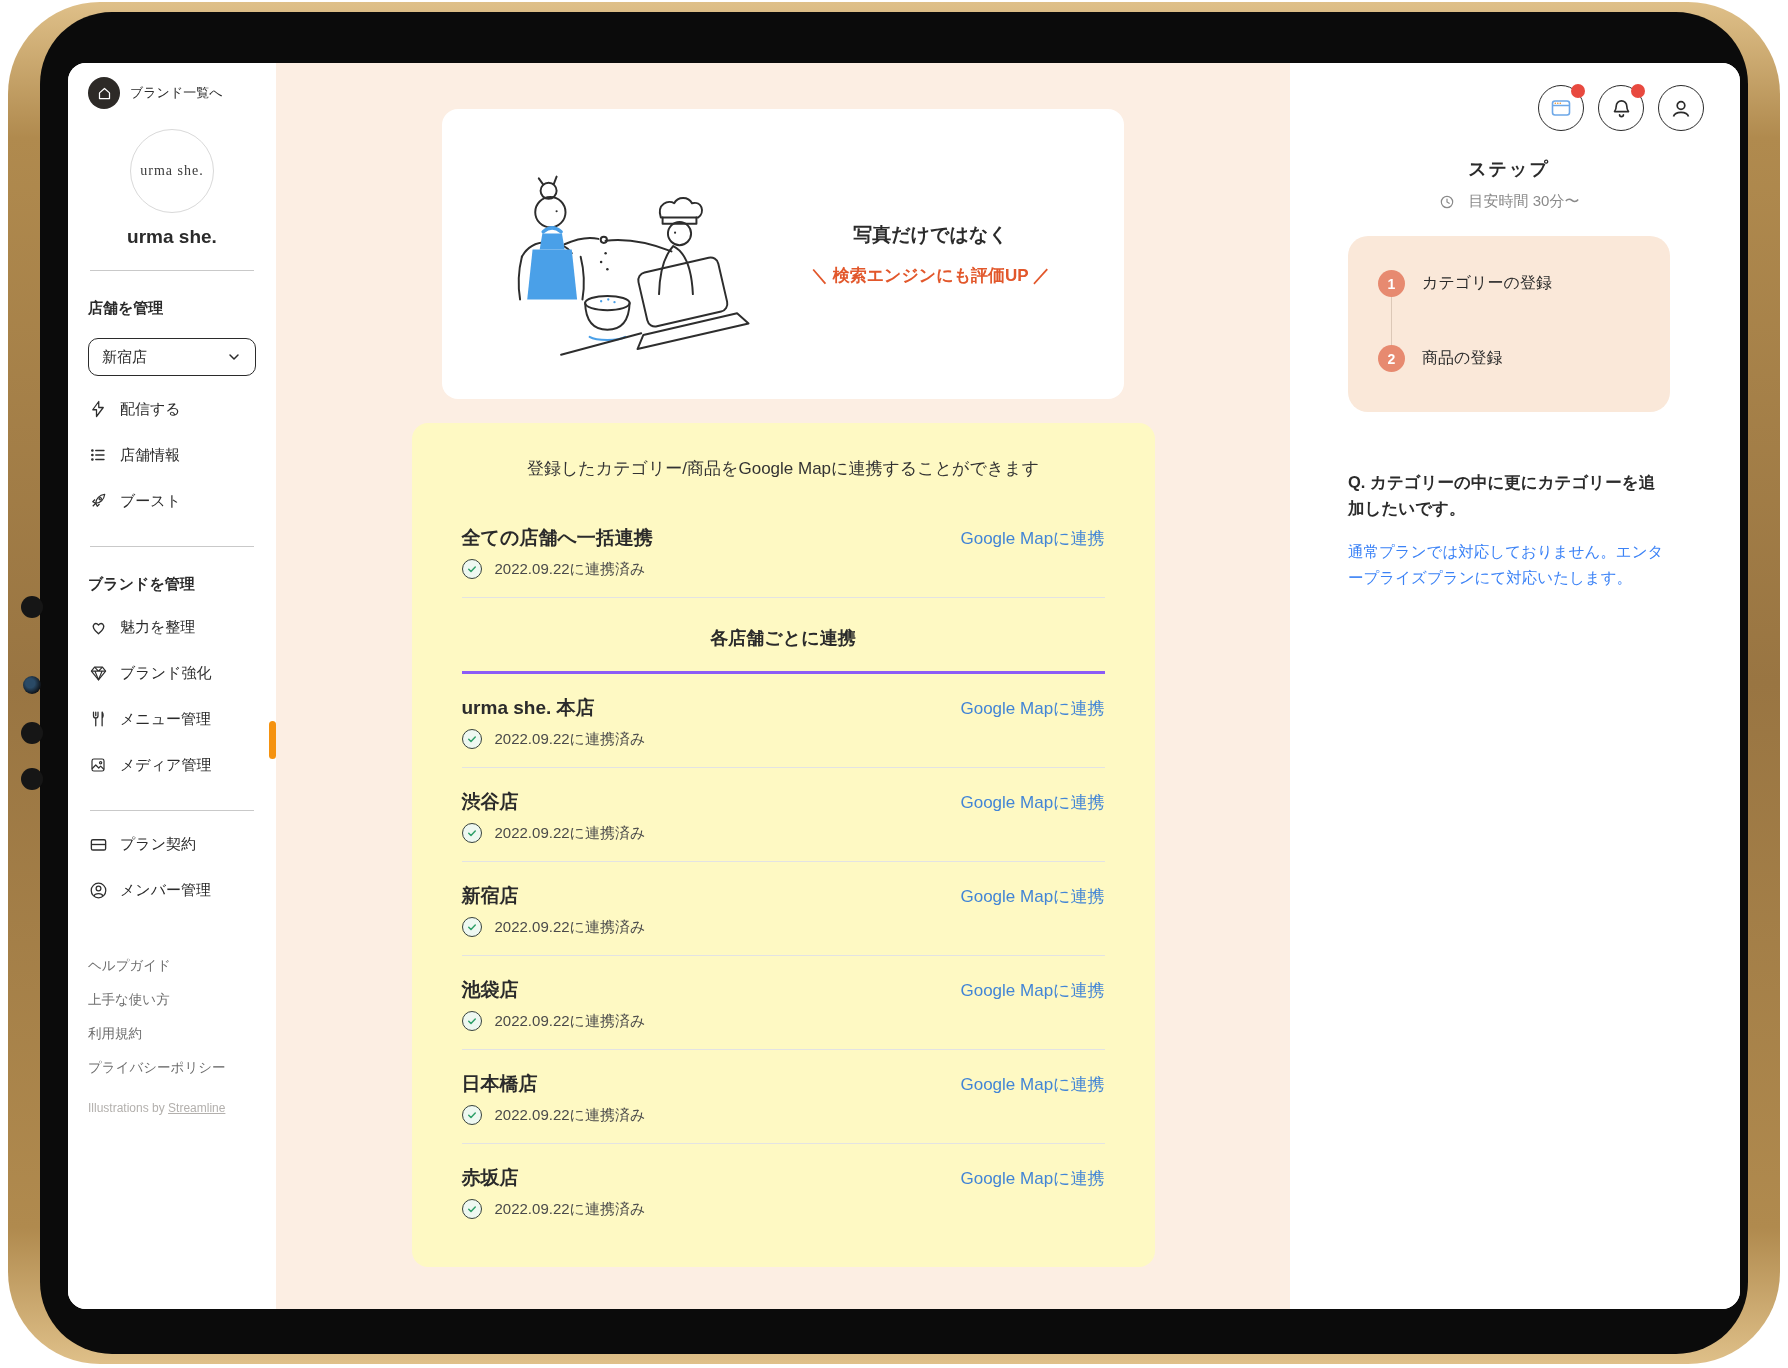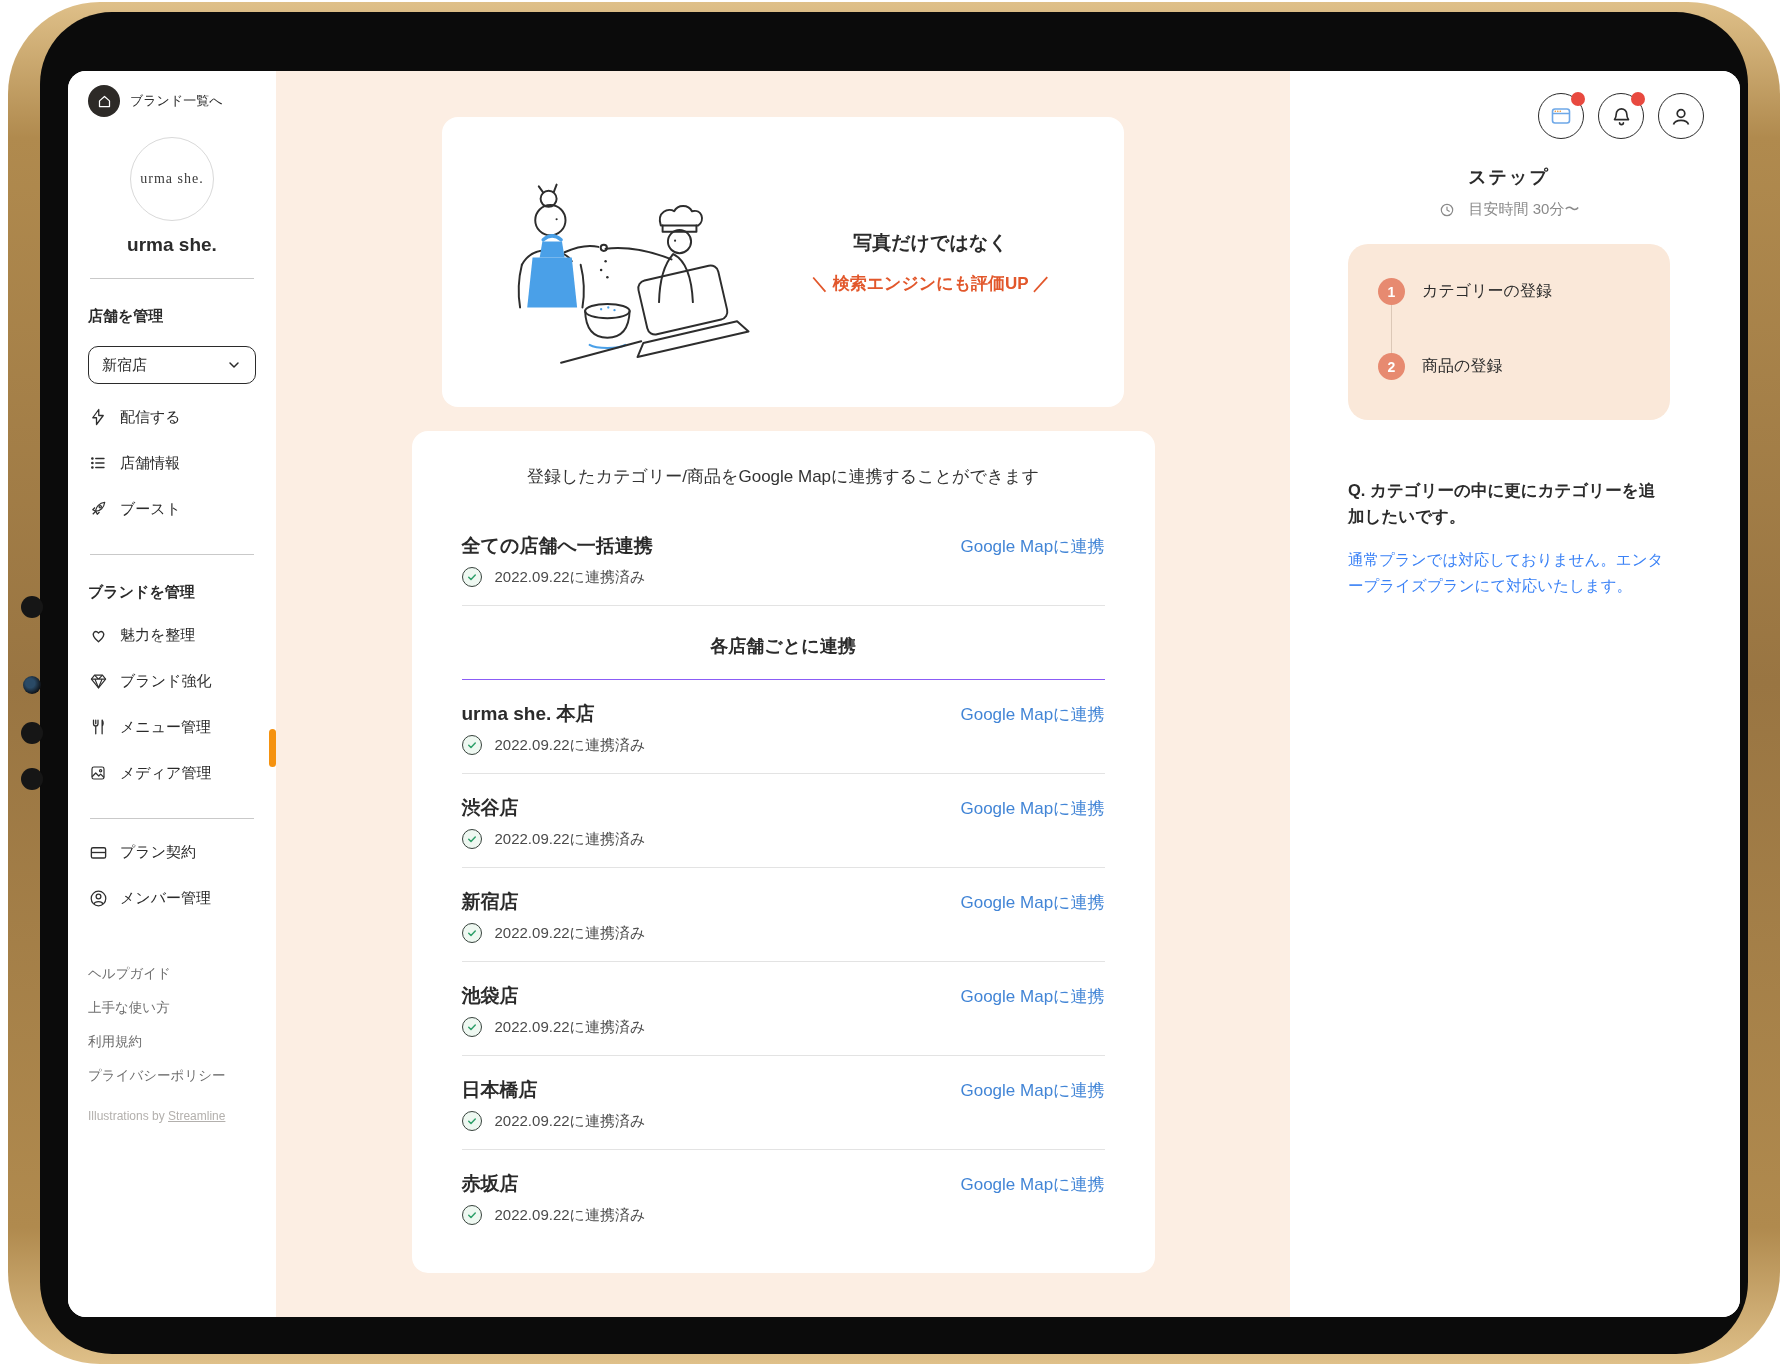--- a/index.html
+++ b/index.html
@@ -13,21 +13,21 @@
 
   
   .device-gold{position:absolute;left:8px;top:2px;right:8px;bottom:4px;border-radius:92px;
     background:linear-gradient(180deg,#dfc089 0%,#b08a4e 10%,#997542 50%,#b08a4e 90%,#dfc089 100%);}
   .device-bezel{position:absolute;left:40px;top:12px;right:40px;bottom:14px;border-radius:72px;background:#0b0b0b;}
   .cam-dot{position:absolute;width:22px;height:22px;border-radius:50%;background:#161616;}
   .cam-dot.lens{background:radial-gradient(circle at 40% 40%,#2a4a66 0 30%,#10151b 70%);width:18px;height:18px;}
 
   
   .screen{position:absolute;left:68px;top:63px;width:1672px;height:1246px;border-radius:18px;
-    background:#fff;overflow:hidden;display:flex;margin-top:8px;}
+    background:#fff;overflow:hidden;display:flex;}
 
   
   .sidebar{width:208px;background:#fff;padding:14px 20px 0 20px;flex:0 0 auto;position:relative;}
   .side-top{display:flex;align-items:center;gap:10px;}
   .home-btn{width:32px;height:32px;border-radius:50%;background:#2d2a27;display:flex;align-items:center;justify-content:center;flex:0 0 auto;cursor:pointer;}
   .back-label{font-size:13px;}
   .logo-wrap{display:flex;justify-content:center;margin-top:20px;}
   .logo-circle{width:84px;height:84px;border-radius:50%;border:1px solid #d9d9d9;display:flex;align-items:center;justify-content:center;
     font-family:"Liberation Serif","DejaVu Serif",serif;font-size:14px;letter-spacing:1px;color:#3a3a3a;}
   .brand-name{text-align:center;font-size:19px;font-weight:bold;margin-top:13px;}
@@ -51,29 +51,29 @@
   .banner-text{flex:1 1 auto;text-align:center;padding-left:6px;}
   .banner-kicker{font-size:19px;font-weight:bold;}
   .banner-headline{font-size:31px;font-weight:bold;line-height:1.42;margin-top:10px;letter-spacing:1px;}
   .banner-headline .accent{color:var(--accent-orange);}
   .banner-tagline{margin-top:16px;font-size:17px;font-weight:bold;color:var(--accent-orange);}
 
   .tabs{width:743px;margin:38px auto 0;display:flex;justify-content:space-between;padding:0 52px;}
   .tab{font-size:18px;font-weight:bold;padding-bottom:9px;cursor:pointer;border-bottom:2.5px solid transparent;}
   .tab.active{border-bottom-color:#1f1f1f;}
 
-  .list-card{width:743px;min-height:840px;background:#ffffff;border-radius:16px;margin:24px auto 0;padding:34px 50px 30px;}
+  .list-card{width:743px;min-height:840px;background:#fef9c3;border-radius:16px;margin:24px auto 0;padding:34px 50px 30px;}
   .list-desc{text-align:center;font-size:17px;color:#333;margin-bottom:24px;}
   .row{padding:21px 0 18px;border-bottom:1px solid #e3e3e3;}
   .row-top{display:flex;justify-content:space-between;align-items:center;}
   .row-title{font-size:19px;font-weight:bold;}
   .map-link{font-size:17px;color:var(--link-blue);cursor:pointer;}
   .row-status{margin-top:8px;display:flex;align-items:center;gap:13px;font-size:15px;color:#4a4a4a;}
   .check-circle{width:20px;height:20px;border-radius:50%;border:1.6px solid #37423c;background:#eef8f1;display:flex;align-items:center;justify-content:center;flex:0 0 auto;}
-  .section-head{text-align:center;font-size:18px;font-weight:bold;padding:28px 0 21px;border-bottom:1px solid #8b5cf6;}
+  .section-head{text-align:center;font-size:18px;font-weight:bold;padding:28px 0 21px;border-bottom:3px solid #8b5cf6;}
 
   
   .rightbar{width:450px;flex:0 0 auto;background:#fff;padding:22px 36px 12px 58px;}
   .icon-row{display:flex;justify-content:flex-end;gap:14px;}
   .circle-icon{width:46px;height:46px;border-radius:50%;border:1.8px solid #2b2b2b;background:#fff;position:relative;
     display:flex;align-items:center;justify-content:center;cursor:pointer;}
   .badge{position:absolute;top:-2px;right:-2px;width:14px;height:14px;border-radius:50%;background:var(--badge-red);}
   .right-inner{width:322px;margin-top:26px;}
   .steps-title{text-align:center;font-size:18px;font-weight:bold;letter-spacing:2px;}
   .time-row{display:flex;align-items:center;justify-content:center;gap:14px;margin-top:11px;color:#8a8a8a;font-size:15px;}

